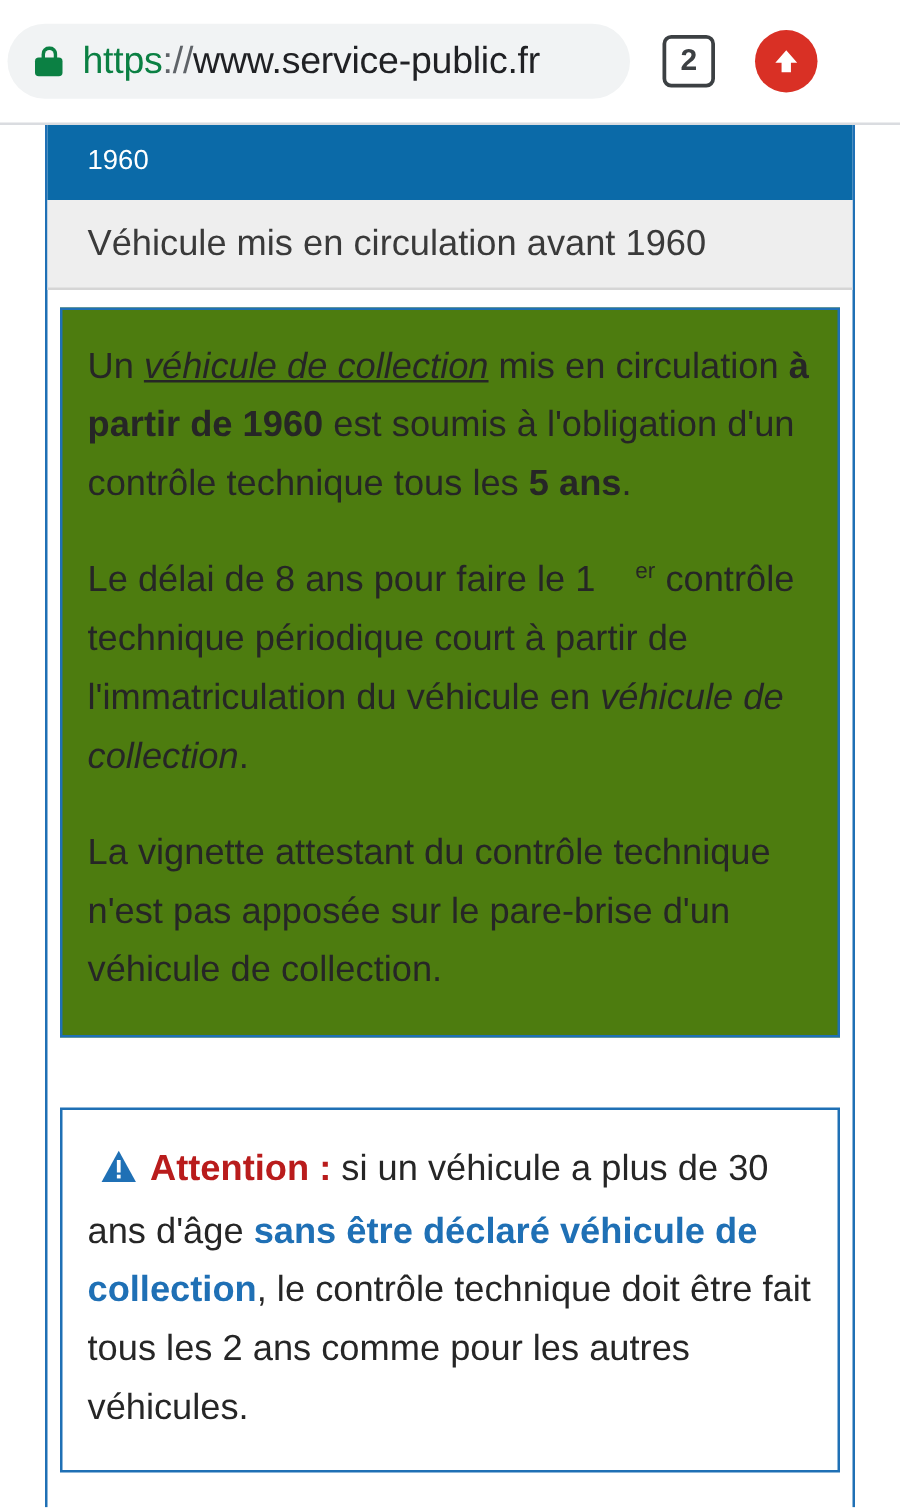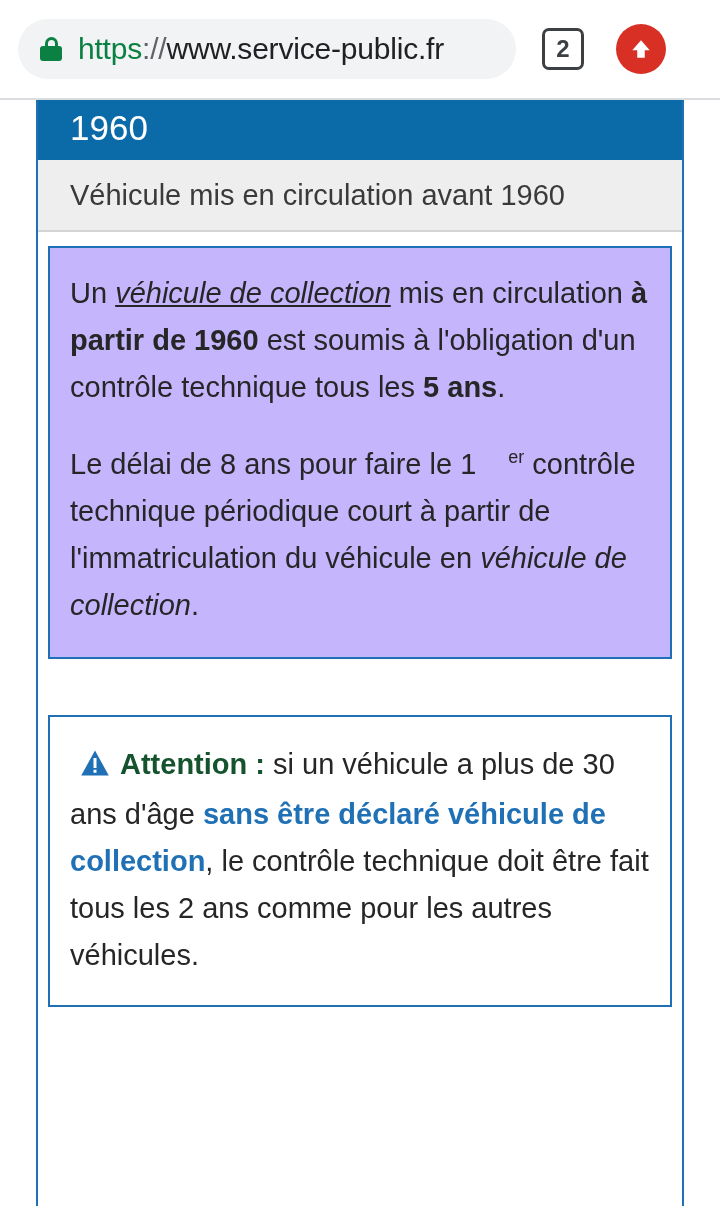--- a/index.html
+++ b/index.html
@@ -12,21 +12,21 @@
     font-family: "Liberation Sans", sans-serif;
     overflow: hidden;
   }
 
   
   .browser-bar {
     height: 98px;
     background: #ffffff;
     display: flex;
     align-items: center;
-    padding: 0 18px;
+    padding: 0 6px;
     gap: 14px;
   }
   .url-pill {
     flex: 0 0 auto;
     width: 498px;
     height: 60px;
     border-radius: 30px;
     background: #f1f3f4;
     display: flex;
     align-items: center;
@@ -116,41 +116,41 @@
     top: 0;
     width: 648px;
     border-left: 2px solid #1f70b5;
     border-right: 2px solid #1f70b5;
     height: 1106px;
   }
 
   .tab-header {
     background: #0b6aa8;
     color: #ffffff;
-    font-size: 35px;
+    font-size: 22px;
     padding: 14px 32px 18px 32px;
     height: 60px;
     display: flex;
     align-items: center;
   }
   .tab-inactive {
     background: #eeeeee;
     color: #3a3a3a;
     font-size: 29px;
     padding: 12px 32px;
     height: 72px;
     display: flex;
     align-items: center;
     border-bottom: 2px solid #d5d5d5;
   }
 
   .panel {
     margin: 14px 10px 0 10px;
     border: 2px solid #1f70b5;
-    background: #c4b5fd;
+    background: #4d7c0f;
     padding: 22px 20px 24px 20px;
   }
   .panel p {
     margin: 0 0 30px 0;
     font-size: 29px;
     line-height: 1.62;
     color: #262626;
   }
   .panel p:last-child { margin-bottom: 4px; }
   .panel em { font-style: italic; }
@@ -170,21 +170,21 @@
     line-height: 1.62;
     color: #262626;
   }
   .warn-icon {
     display: inline-block;
     vertical-align: -3px;
     margin-right: 10px;
     margin-left: 10px;
   }
   .notice .lead {
-    color: #14532d;
+    color: #b91c1c;
     font-weight: bold;
   }
   .notice .hl {
     color: #1f70b5;
     font-weight: bold;
   }
 </style>
 </head>
 <body>
 
@@ -221,20 +221,21 @@
     <div class="tab-inactive">
       <span>Véhicule mis en circulation avant 1960</span>
     </div>
 
     <div class="panel">
 
       <p><span>Un </span><span class="u">véhicule de collection</span><span> mis en circulation </span><strong>à partir de 1960</strong><span> est soumis à l'obligation d'un contrôle technique tous les </span><strong>5 ans</strong><span>.</span></p>
 
       <p><span>Le délai de 8 ans pour faire le 1</span><sup>er</sup><span> contrôle technique périodique court à partir de l'immatriculation du véhicule en </span><em>véhicule de collection</em><span>.</span></p>
 
+      <p>La vignette attestant du contrôle technique n'est pas apposée sur le pare-brise d'un véhicule de collection.</p>
 
     </div>
 
     <div class="notice">
       <p><span class="warn-icon"><svg width="30" height="28" viewBox="0 0 24 22">
               <path d="M12 1 L23 21 H1 Z" fill="#1f70b5"></path>
               <rect x="10.8" y="7" width="2.4" height="8" fill="#ffffff"></rect>
               <rect x="10.8" y="16.4" width="2.4" height="2.4" fill="#ffffff"></rect>
             </svg></span><span class="lead">Attention :</span><span> si un véhicule a plus de 30 ans d'âge </span><span class="hl">sans être déclaré véhicule de collection</span><span>, le contrôle technique doit être fait tous les 2 ans comme pour les autres véhicules.</span></p>
     </div>

